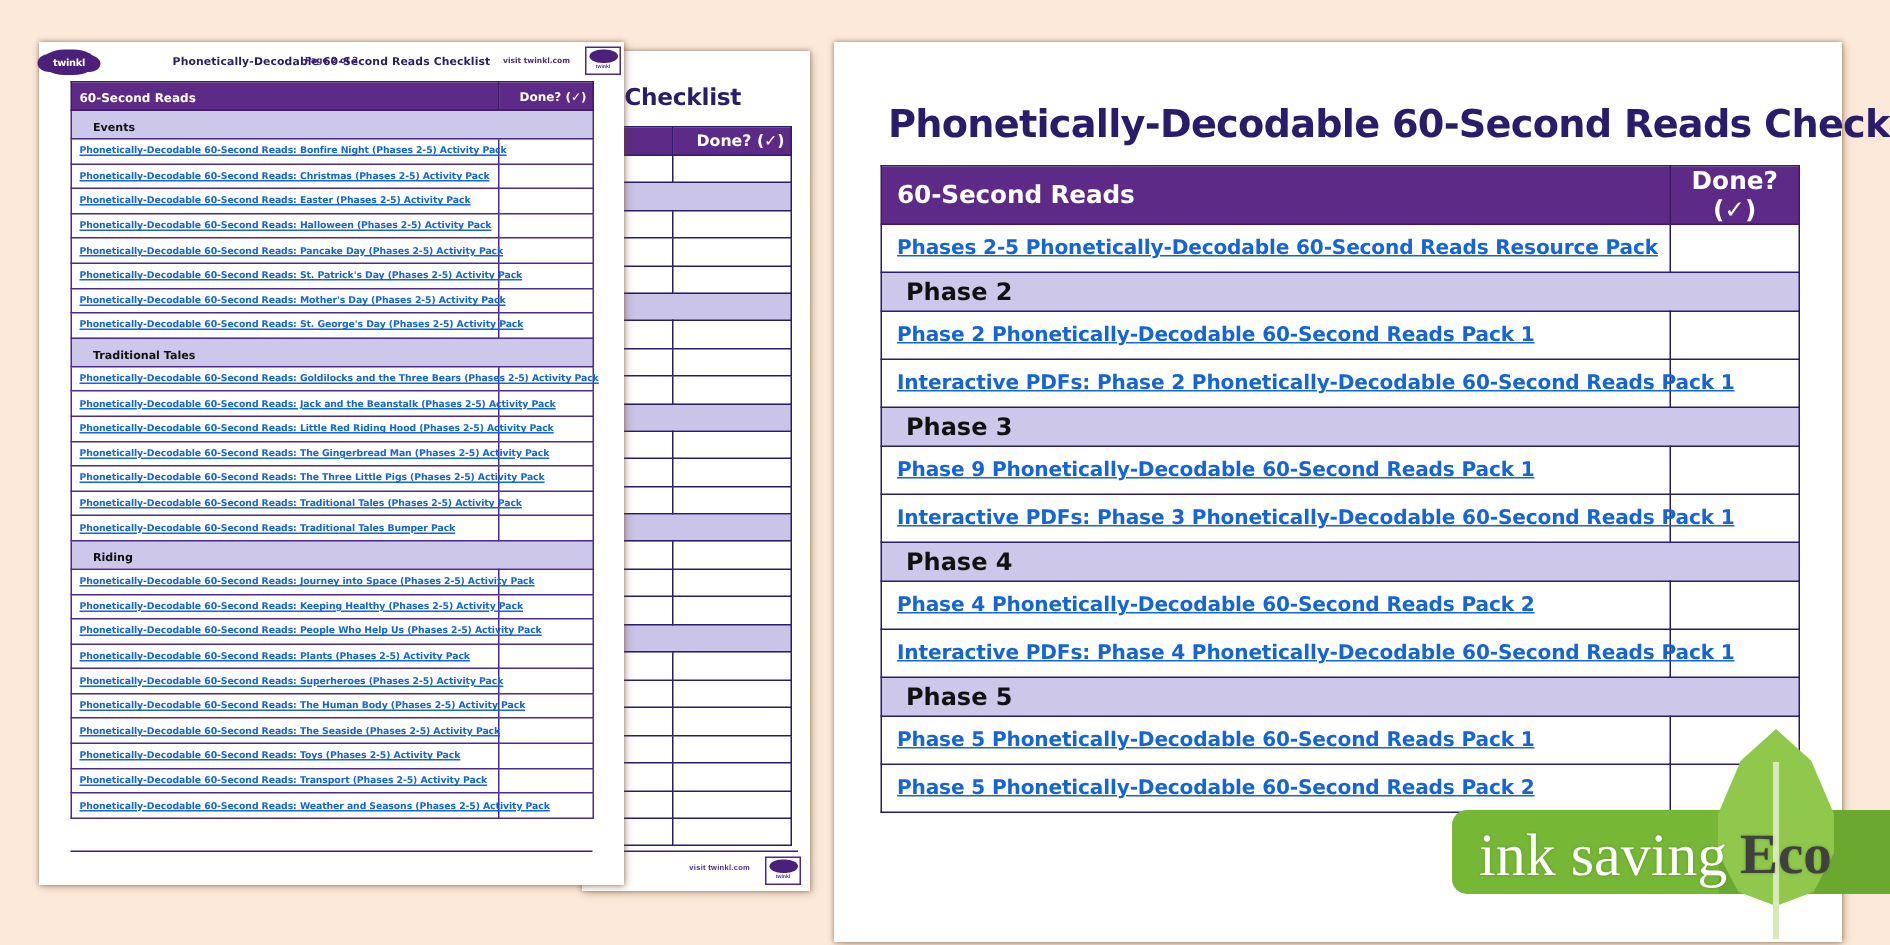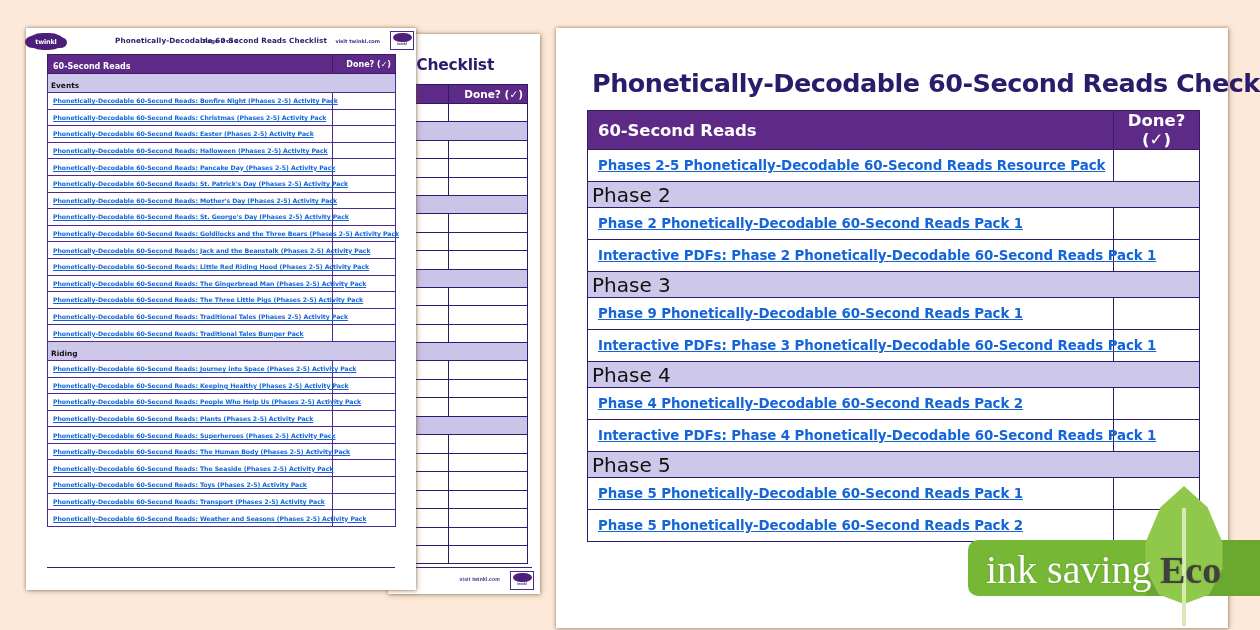--- a/index.html
+++ b/index.html
@@ -89,21 +89,21 @@
     color: #ffffff; font-family: "DejaVu Sans", sans-serif;
     font-weight: bold; font-size: 8px; padding-right: 4px; text-align: right;
     display: block;
   }
   .lp-sec td {
     background: #cdc8ea; height: 13.5px;
   }
   .lp-sec span {
     font-family: "DejaVu Sans", sans-serif;
     font-weight: bold; font-size: 7.4px; color: #111;
-    padding-left: 3px;
+    padding-left: 14px;
   }
   .lp-row td { height: 16.6px; }
   .lp-row a {
     display: block;
     font-family: "DejaVu Sans", sans-serif;
     font-weight: bold; font-size: 6.2px;
     color: #1565d8; text-decoration: underline;
     padding-left: 5px; white-space: nowrap; letter-spacing: -.05px;
   }
   .lp-foot {
@@ -180,22 +180,22 @@
     color: #fff; font-family: "DejaVu Sans", sans-serif;
     font-weight: bold; font-size: 16.5px; padding-left: 10px;
     letter-spacing: -.1px;
   }
   .rp-hdr .d {
     display: block; color: #fff; font-family: "DejaVu Sans", sans-serif;
     font-weight: bold; font-size: 16.5px; text-align: center;
   }
   .rp-sec td { background: #cdc8ea; height: 26px; }
   .rp-sec span {
-    font-family: "DejaVu Sans", sans-serif; font-weight: normal;
-    font-size: 20px; color: #111; padding-left: 4px;
+    font-family: "DejaVu Sans", sans-serif; font-weight: bold;
+    font-size: 16px; color: #111; padding-left: 16px;
   }
   .rp-row td { height: 32px; }
   .rp-row a {
     display: block;
     font-family: "DejaVu Sans", sans-serif; font-weight: bold;
     font-size: 13.4px; color: #1565d8; text-decoration: underline;
     padding-left: 10px; white-space: nowrap; letter-spacing: -.1px;
   }
 
   
@@ -414,20 +414,23 @@
           <td>
             <a href="#">Phonetically-Decodable 60-Second Reads: Mother's Day (Phases 2-5) Activity Pack</a>
           </td>
           <td></td>
         </tr>
         <tr class="lp-row">
           <td>
             <a href="#">Phonetically-Decodable 60-Second Reads: St. George's Day (Phases 2-5) Activity Pack</a>
           </td>
           <td></td>
+        </tr>
+        <tr class="lp-sec">
+          <td colspan="2"><span>Traditional Tales</span></td>
         </tr>
         <tr class="lp-row">
           <td>
             <a href="#">Phonetically-Decodable 60-Second Reads: Goldilocks and the Three Bears (Phases 2-5) Activity Pack</a>
           </td>
           <td></td>
         </tr>
         <tr class="lp-row">
           <td>
             <a href="#">Phonetically-Decodable 60-Second Reads: Jack and the Beanstalk (Phases 2-5) Activity Pack</a>

